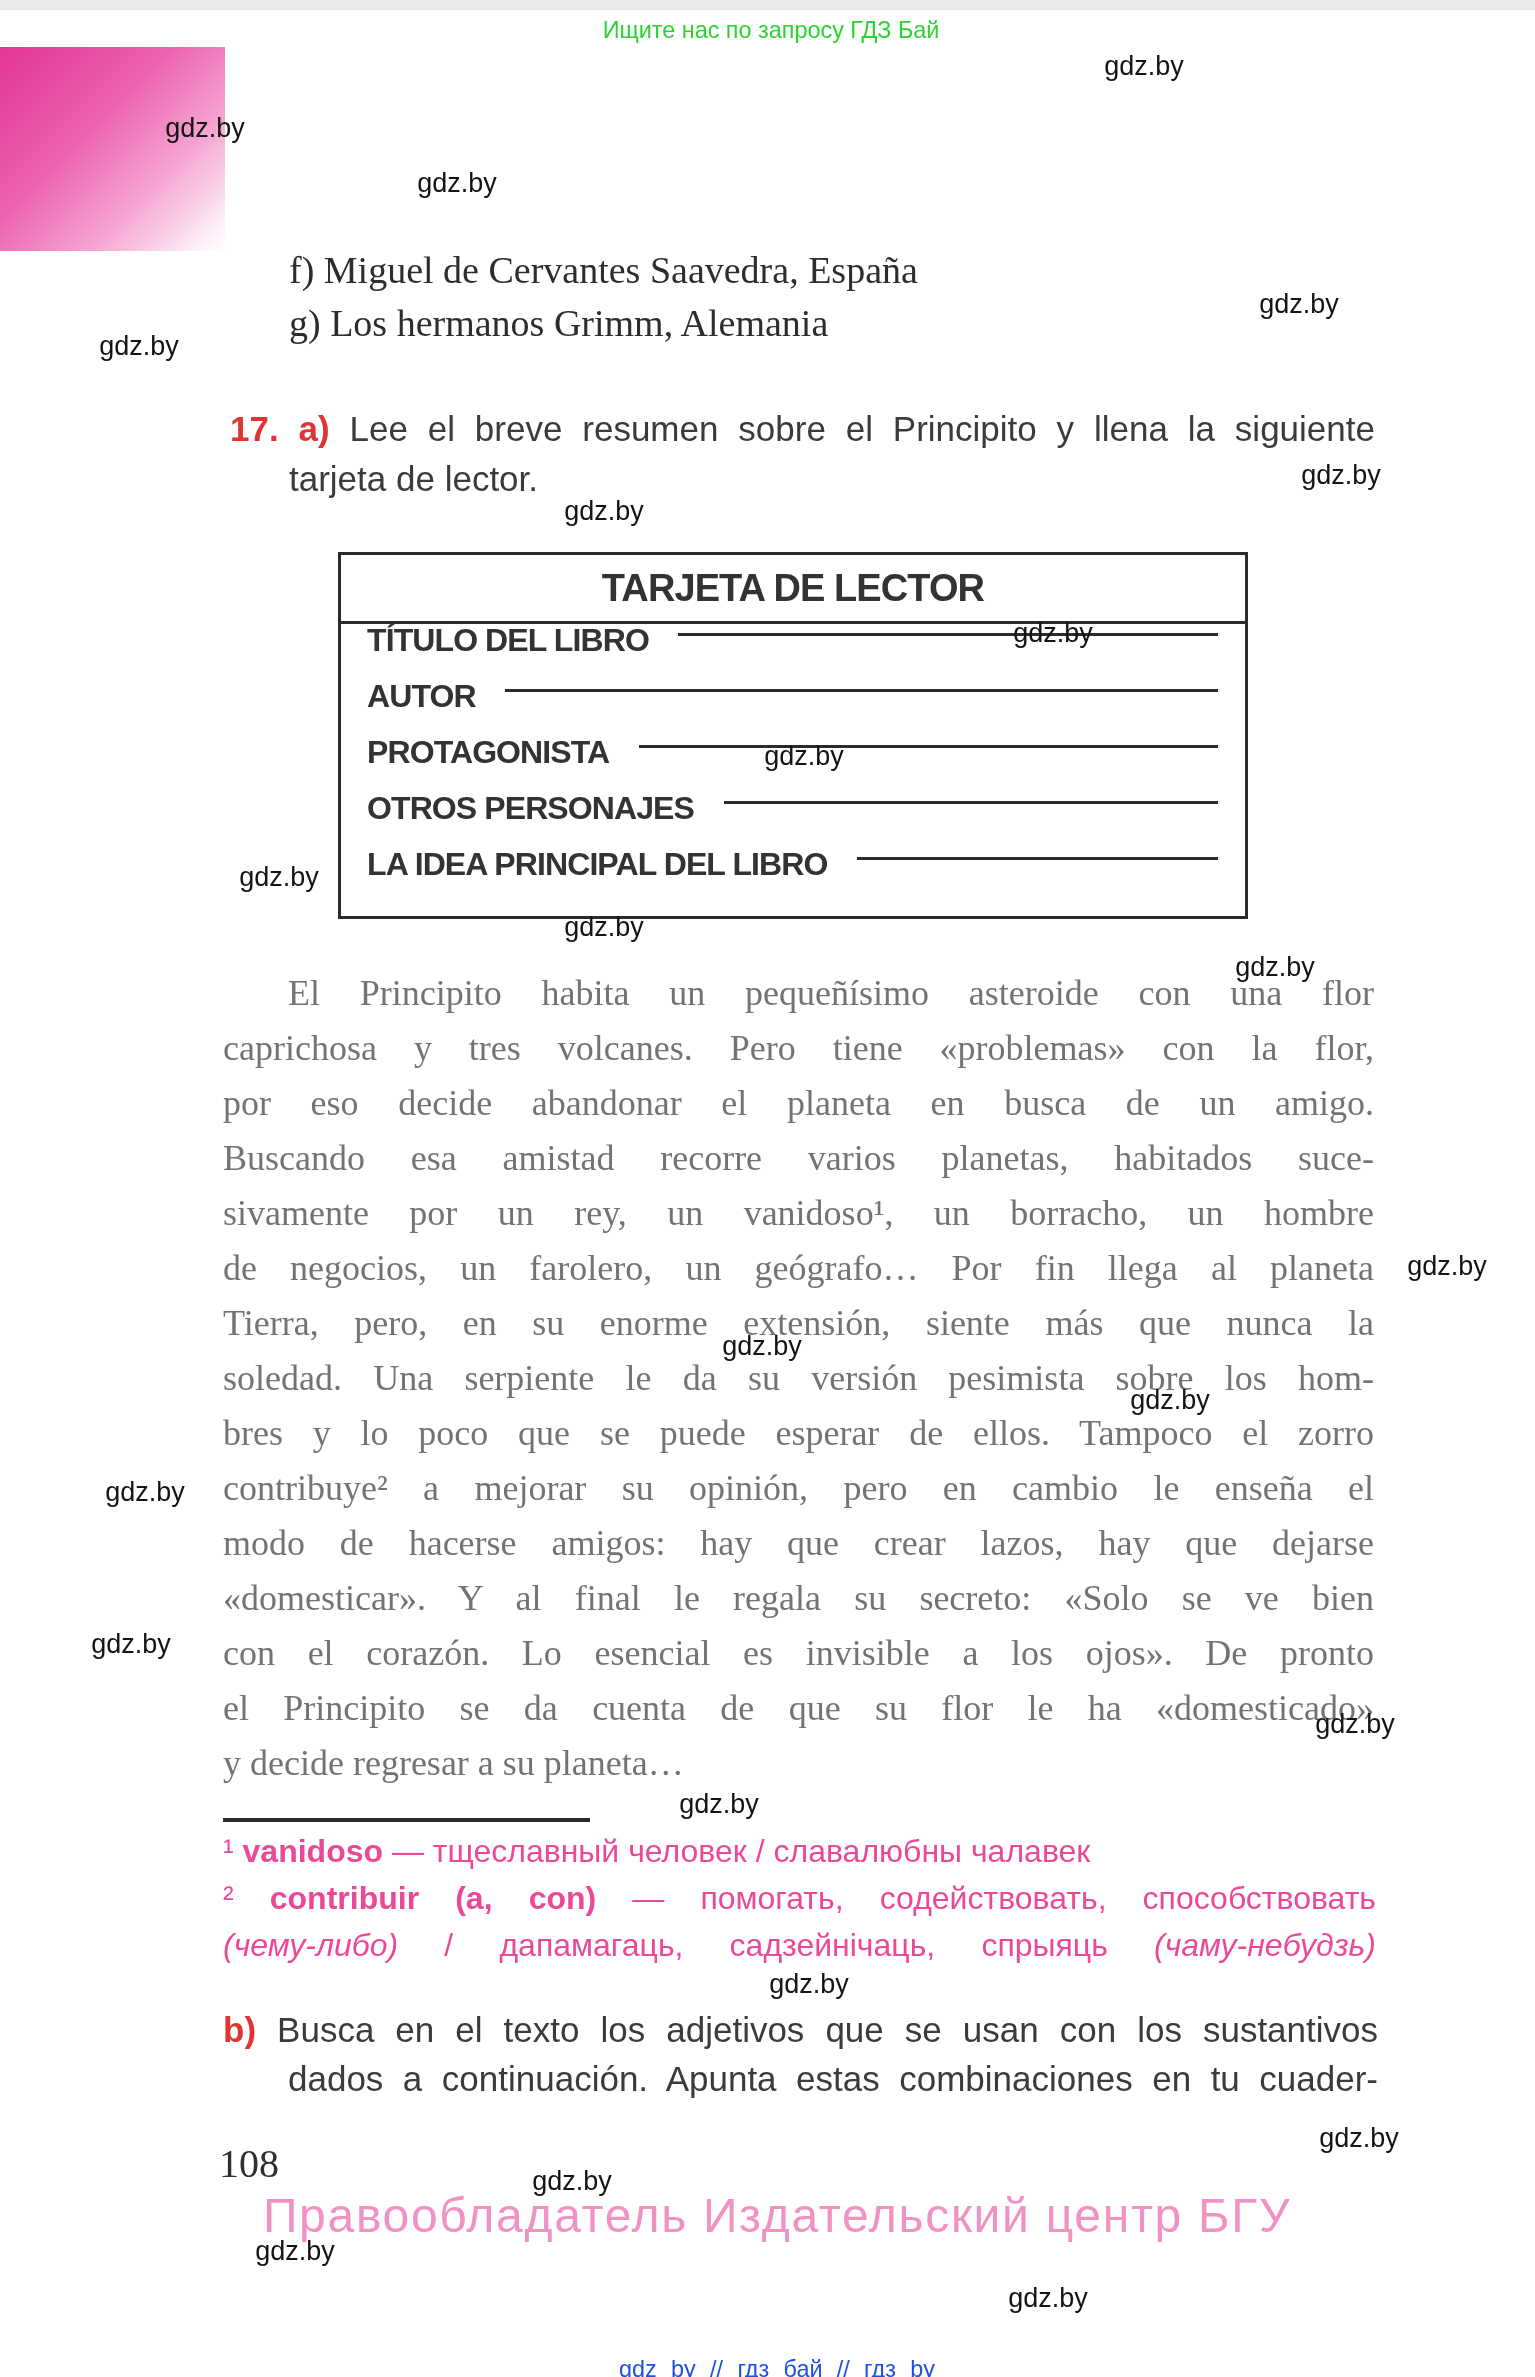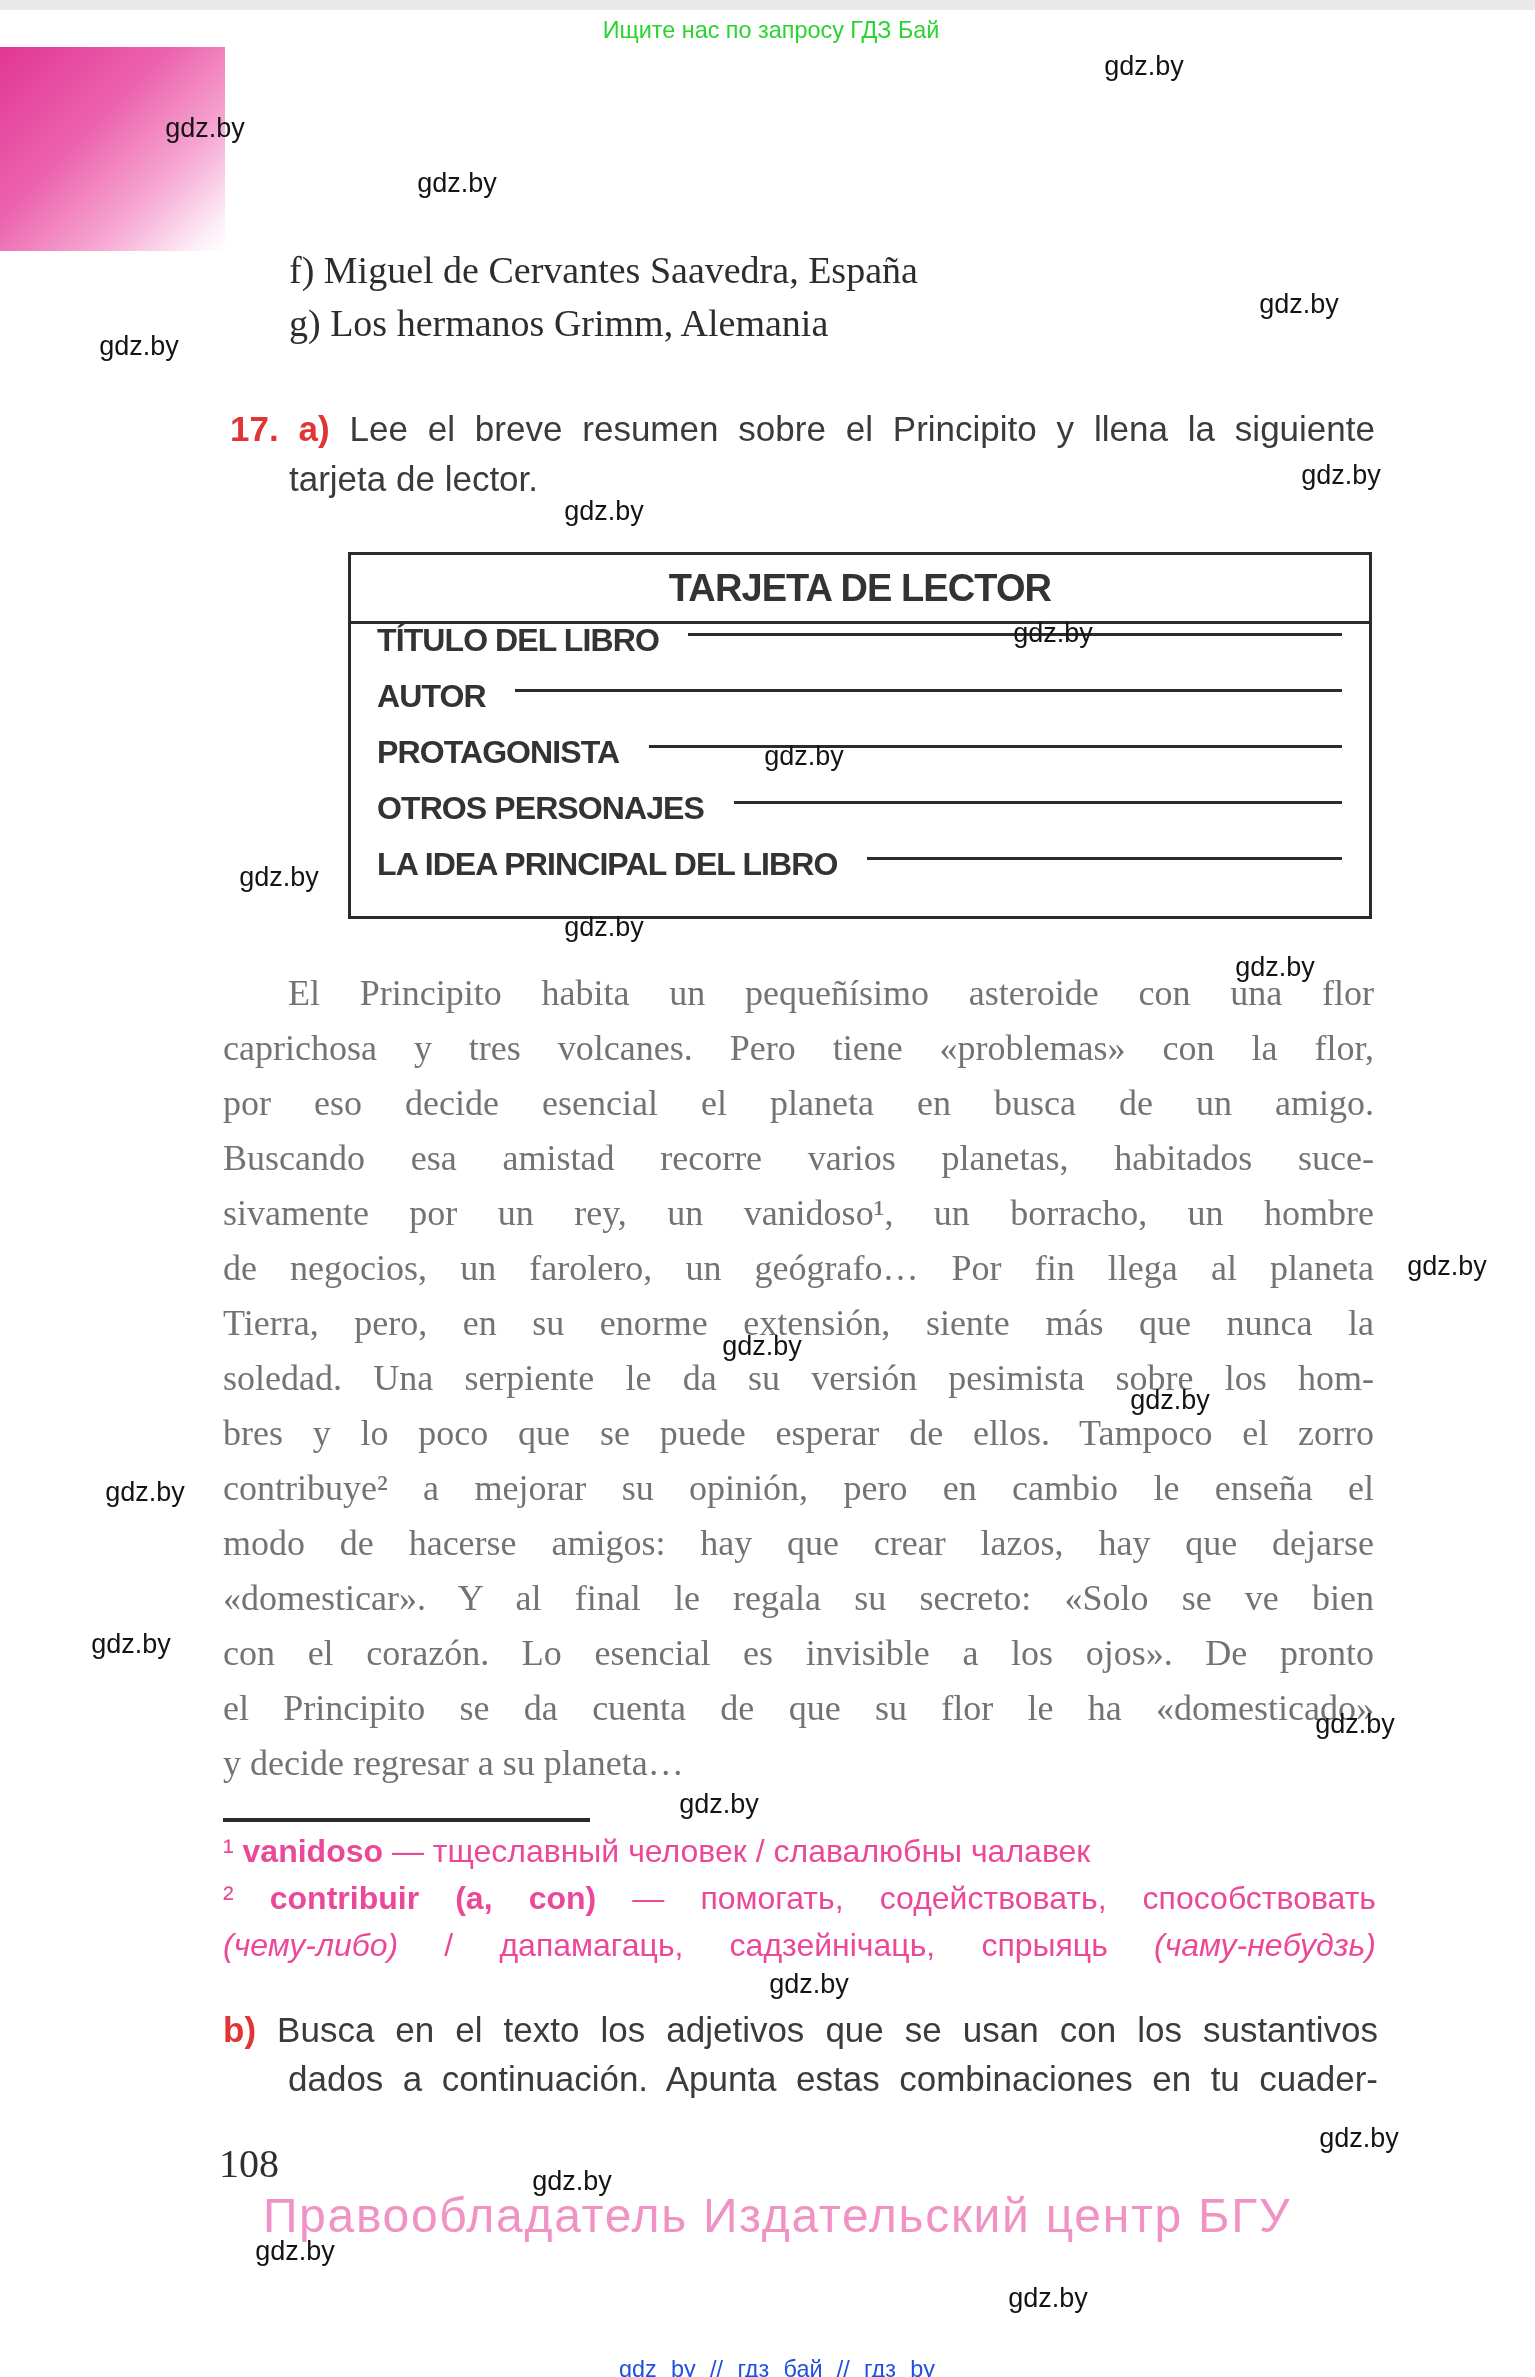--- a/index.html
+++ b/index.html
@@ -41,21 +41,21 @@
     font-size:35px;line-height:49px;
     text-align:justify;text-align-last:justify;
   }
   .task17-l2{
     position:absolute;left:289px;top:444px;
     font-size:35px;line-height:49px;white-space:nowrap;
   }
   .red{color:#e13434;font-weight:bold;}
   
   .card{
-    position:absolute;left:348px;top:542px;width:1024px;height:367px;
+    position:absolute;left:338px;top:542px;width:910px;height:367px;
     border:3.5px solid #2b2b2b;box-sizing:border-box;
     font-family:"Liberation Sans", sans-serif;color:#333333;
   }
   .card-title{
     height:66px;line-height:66px;border-bottom:3.5px solid #2b2b2b;
     text-align:center;font-weight:bold;font-size:38px;letter-spacing:-0.9px;
     color:#333333;
   }
   .card-rows{padding:0 27px 0 26px;}
   .t-row{height:56px;display:flex;align-items:flex-start;}
@@ -141,21 +141,21 @@
         <div class="t-row">
           <span class="t-label">LA IDEA PRINCIPAL DEL LIBRO</span>
           <span class="blank"></span>
         </div>
       </div>
   </div>
 
   <div class="story" id="story">
       <div class="pline indent">El Principito habita un pequeñísimo asteroide con una flor</div>
       <div class="pline">caprichosa y tres volcanes. Pero tiene «problemas» con la flor,</div>
-      <div class="pline">por eso decide esencial el planeta en busca de un amigo.</div>
+      <div class="pline">por eso decide abandonar el planeta en busca de un amigo.</div>
       <div class="pline">Buscando esa amistad recorre varios planetas, habitados suce-</div>
       <div class="pline">sivamente por un rey, un vanidoso¹, un borracho, un hombre</div>
       <div class="pline">de negocios, un farolero, un geógrafo… Por fin llega al planeta</div>
       <div class="pline">Tierra, pero, en su enorme extensión, siente más que nunca la</div>
       <div class="pline">soledad. Una serpiente le da su versión pesimista sobre los hom-</div>
       <div class="pline">bres y lo poco que se puede esperar de ellos. Tampoco el zorro</div>
       <div class="pline">contribuye² a mejorar su opinión, pero en cambio le enseña el</div>
       <div class="pline">modo de hacerse amigos: hay que crear lazos, hay que dejarse</div>
       <div class="pline">«domesticar». Y al final le regala su secreto: «Solo se ve bien</div>
       <div class="pline">con el corazón. Lo esencial es invisible a los ojos». De pronto</div>

